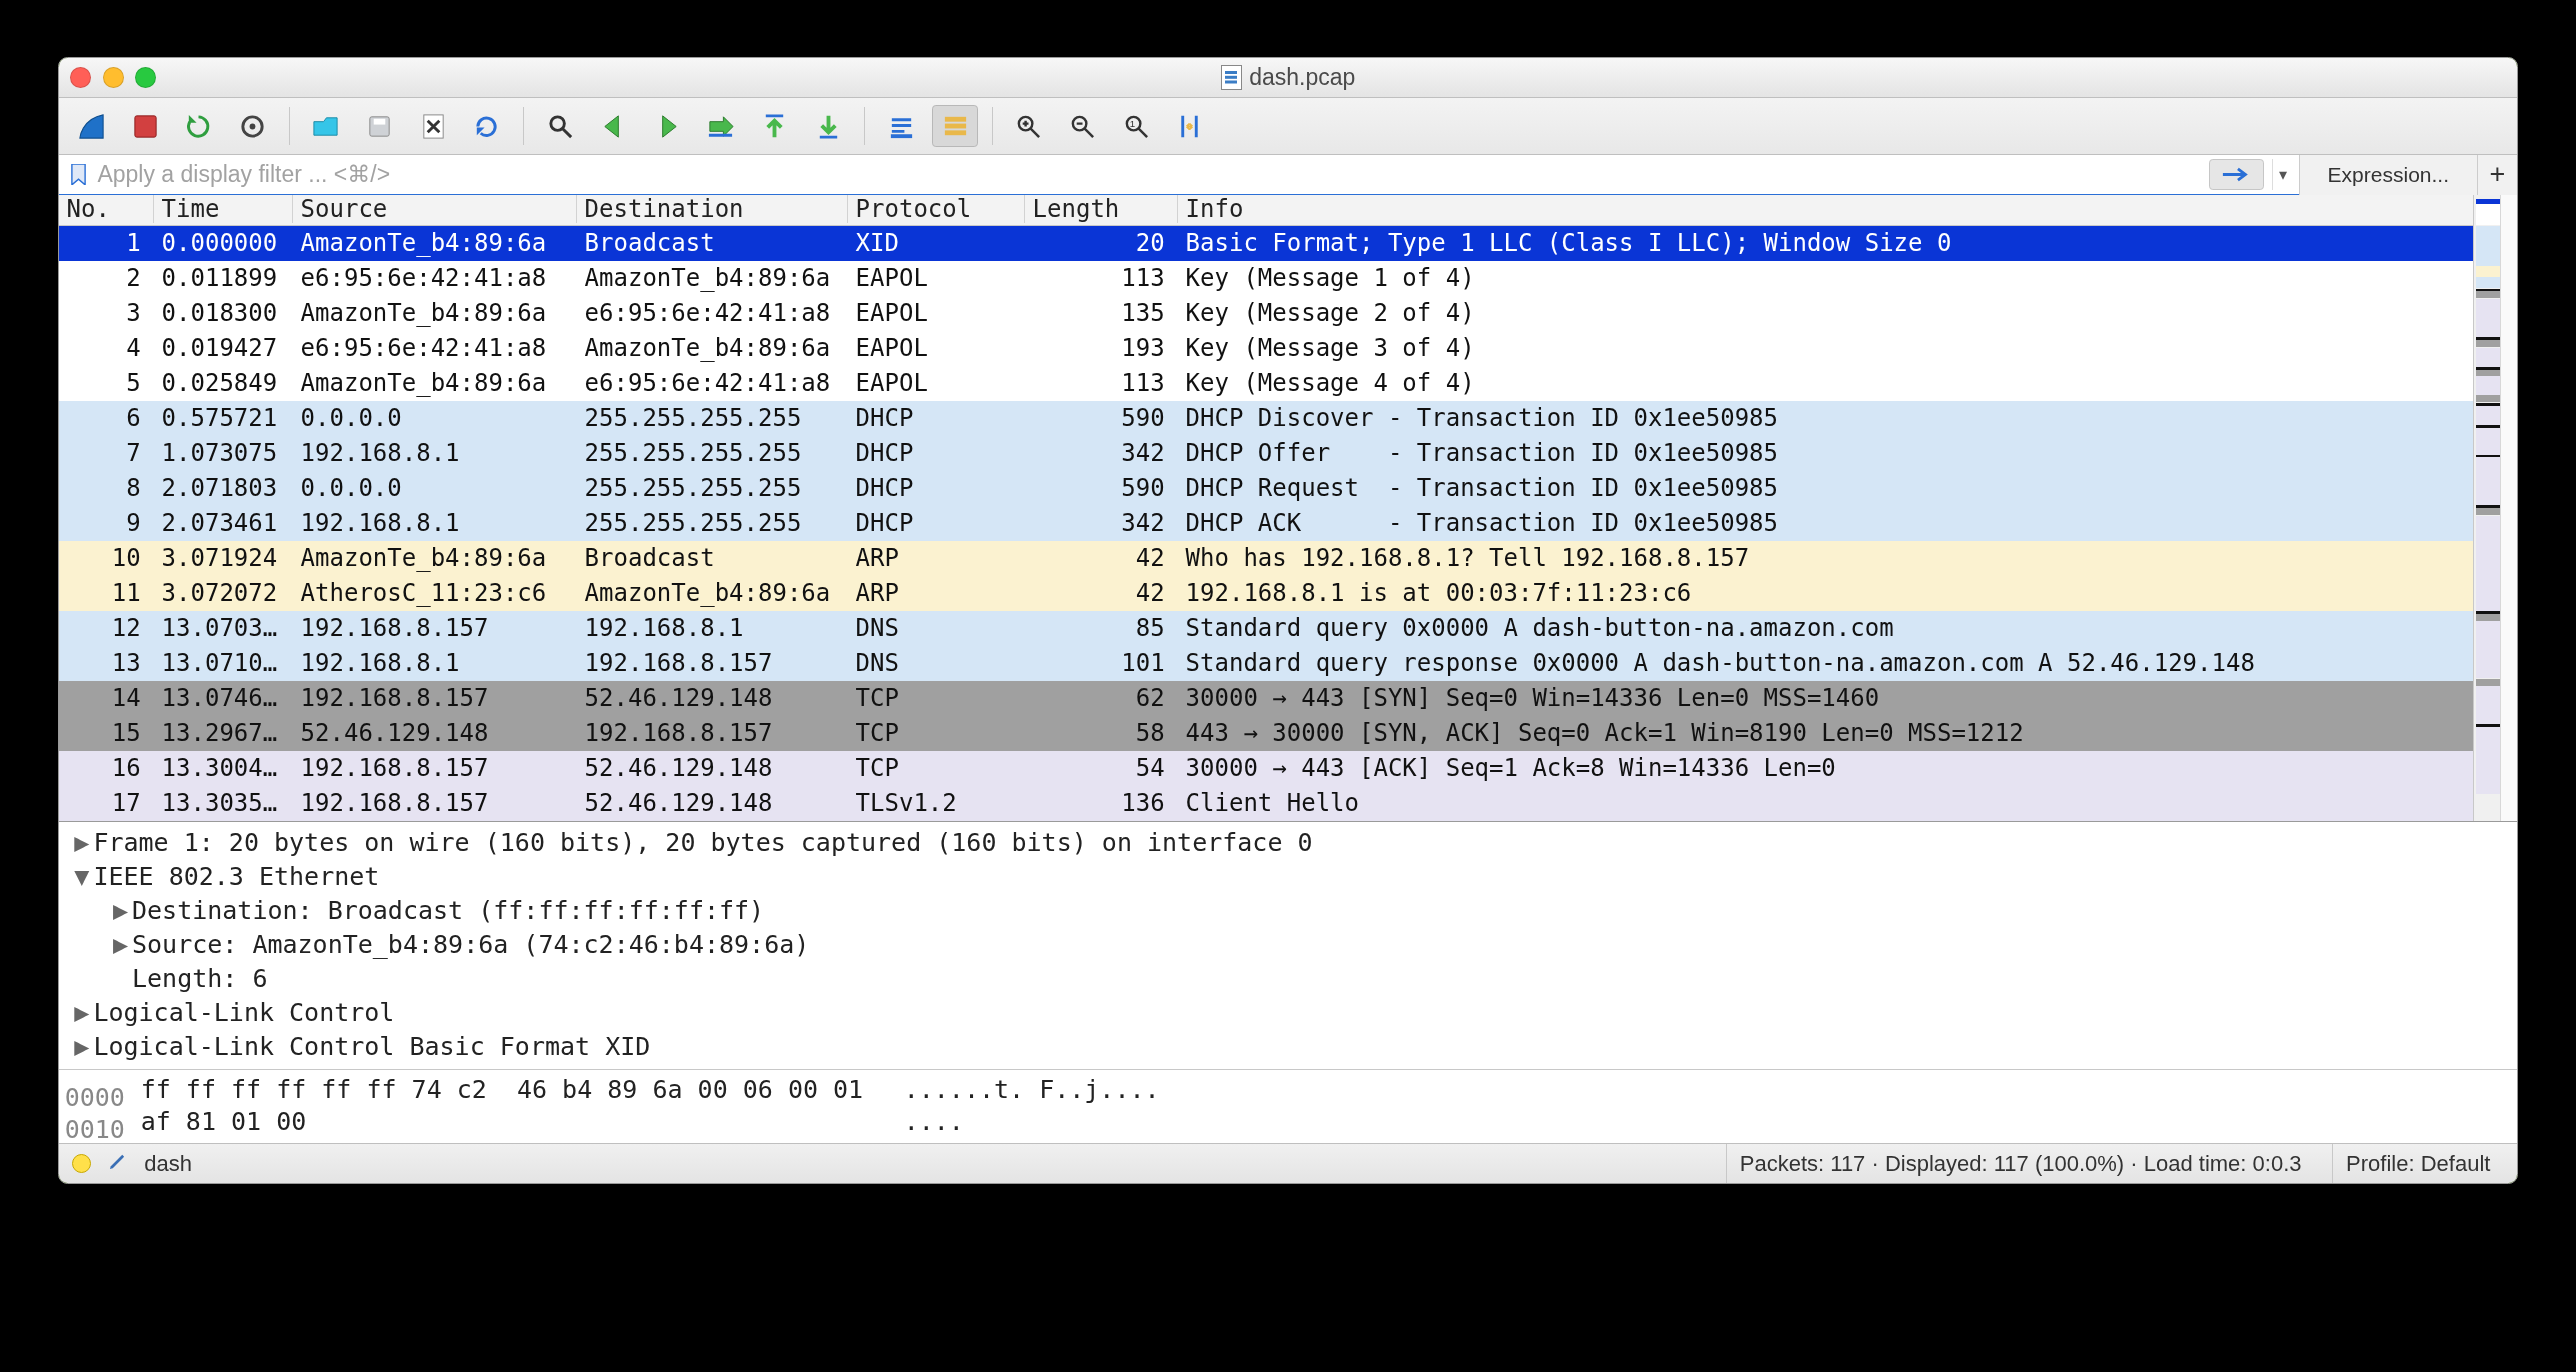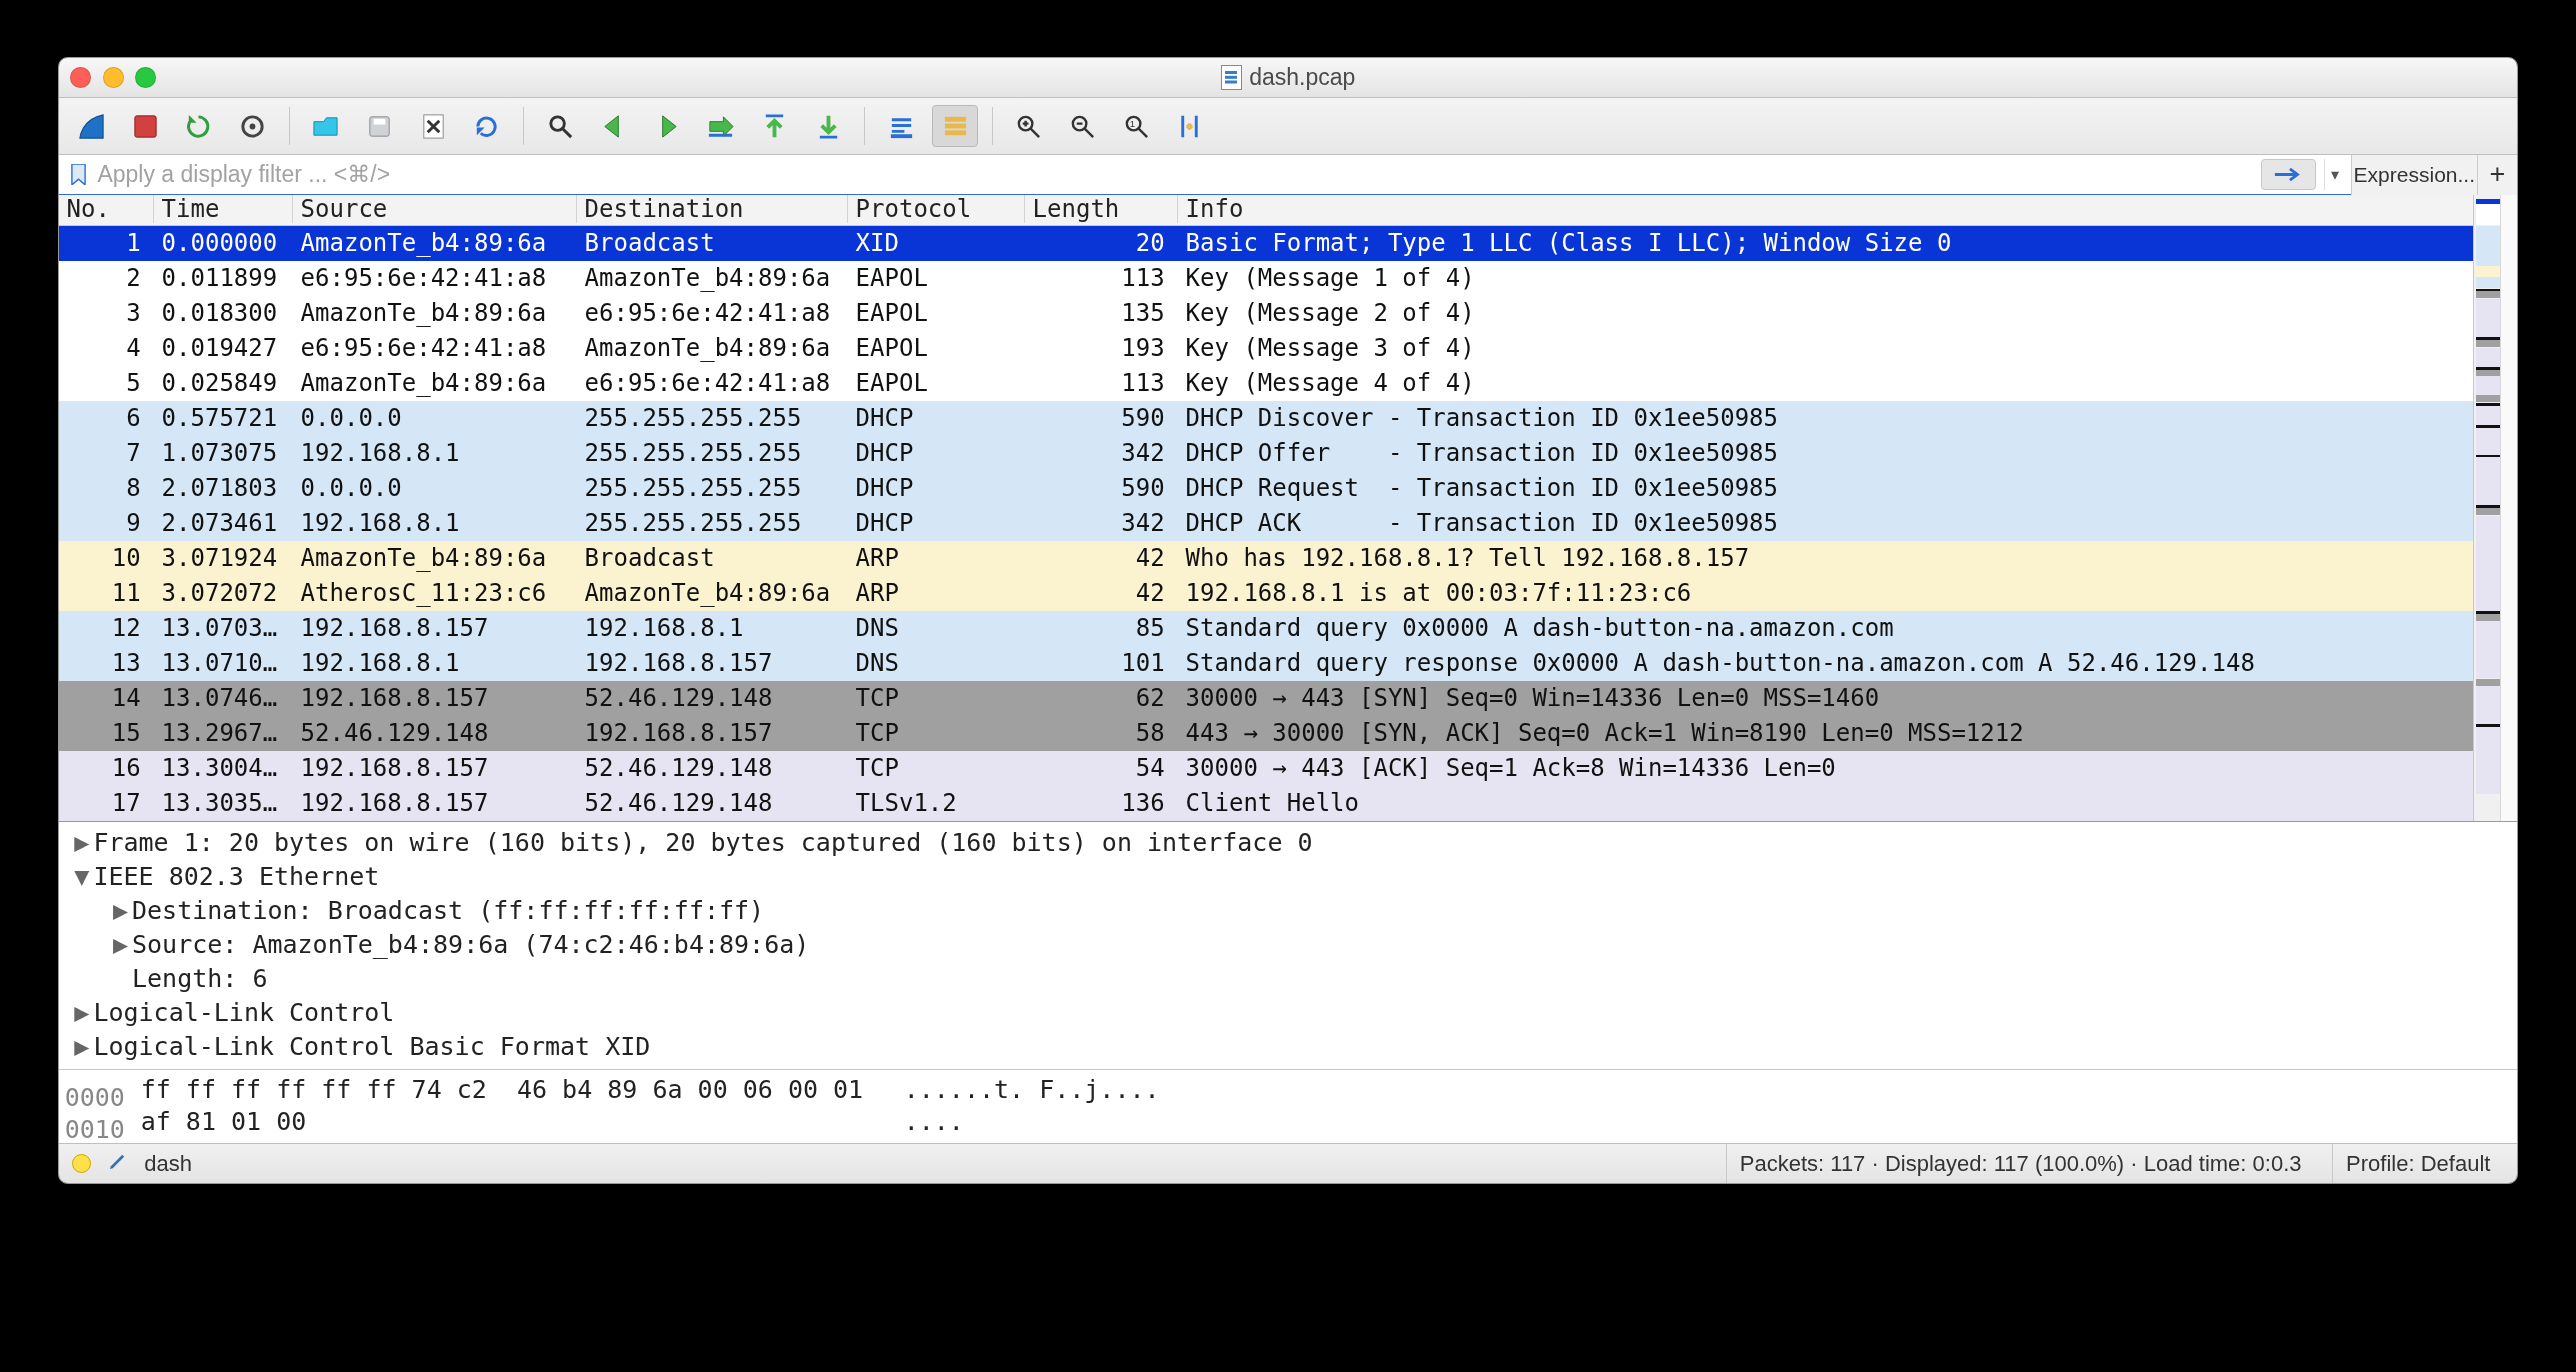--- a/index.html
+++ b/index.html
@@ -74,21 +74,21 @@
   }
   .filter-input::placeholder { color:#a2a2a2; }
   .apply-box {
     width:55px; height:30.5px; background:#e6e6e6; border:1px solid #c6c6c6; border-radius:3.8px;
     display:flex; align-items:center; justify-content:center; color:#2a6fd6; margin-right:7.6px;
   }
   .dropdown-toggle {
     width:21px; height:30.5px; display:flex; align-items:center; justify-content:center; color:#555; margin-right:5.7px; border-left:1px solid #ddd;
   }
   .expr-btn {
-    padding:0 2px; height:40px; border:none; border-left:1px solid #ccc; background:#f1f1f1; color:#333; font-size:21px;
+    padding:0 28px; height:40px; border:none; border-left:1px solid #ccc; background:#f1f1f1; color:#333; font-size:21px;
   }
   .plus-btn {
     width:40px; height:40px; border:none; border-left:1px solid #ccc; background:#f1f1f1; color:#333; font-size:27px;
   }
 
   .packet-area { display:flex; }
   .packet-table { flex:1; font-family: Menlo, Consolas, monospace; font-size:24px; }
   .pkthdr {
     display:flex; background:#f3f3f3; border-bottom:1px solid #c8c8c8; color:#222; height:30.5px; align-items:flex-start;
     user-select:none;

